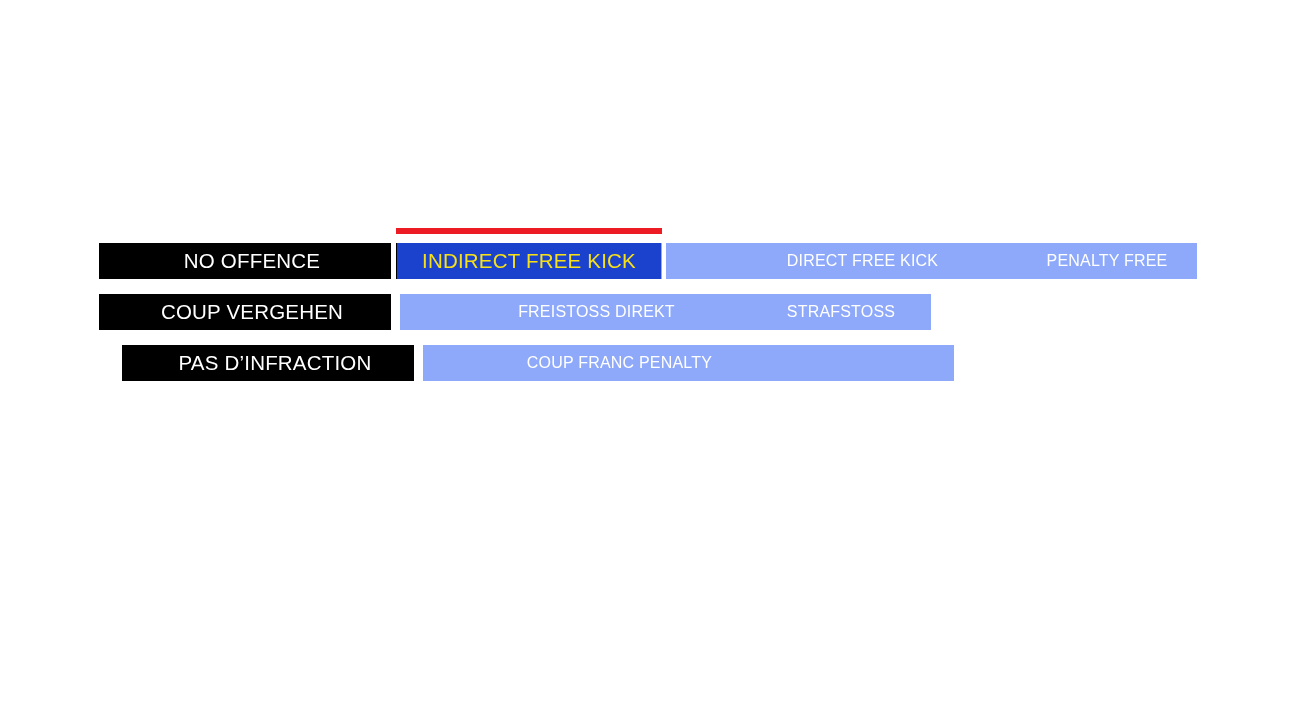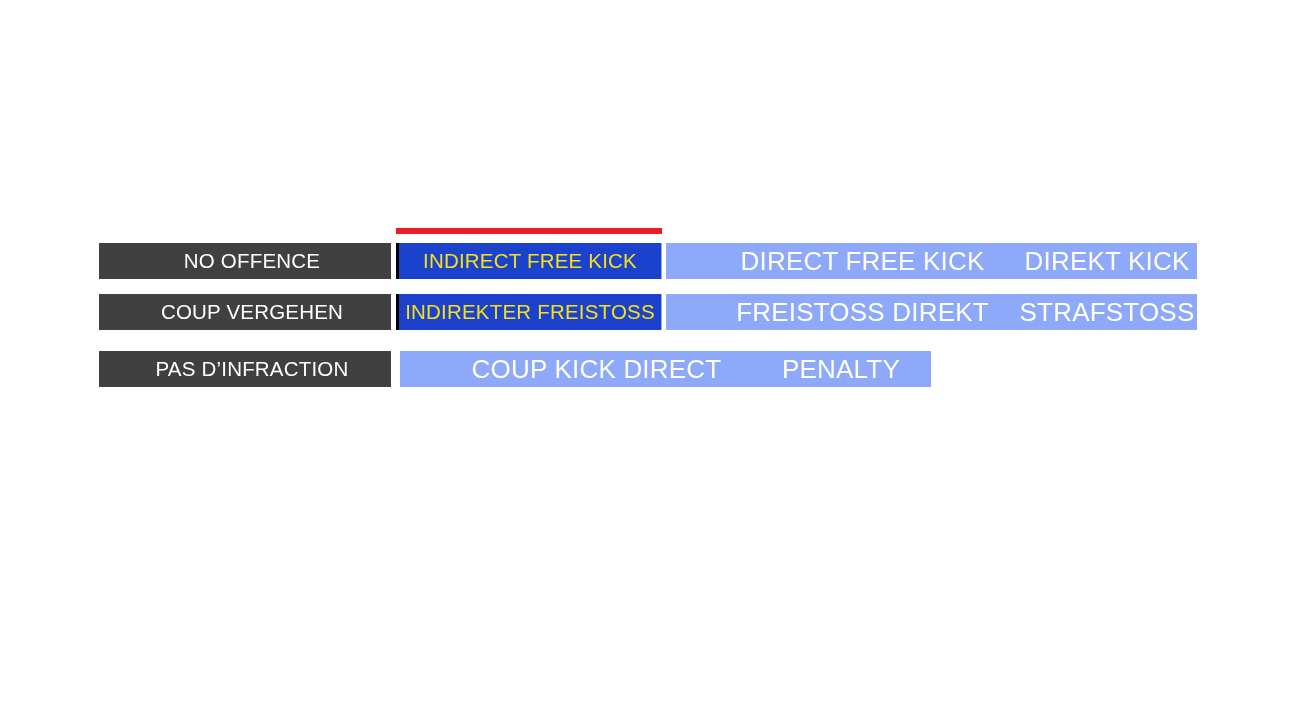--- a/index.html
+++ b/index.html
@@ -43,67 +43,67 @@
   .scale-row {
     position: absolute;
     left: 0;
     width: 1098px;
     height: 36px;
     display: flex;
     align-items: stretch;
   }
   .row-1 { top: 15px; }   
   .row-2 { top: 66px; }   
-  .row-3 { top: 123px; }  
+  .row-3 { top: 117px; margin-left: 23px; }  
 
   .cell {
     height: 36px;
     display: flex;
     align-items: center;
     justify-content: center;
     box-sizing: border-box;
     white-space: nowrap;
     letter-spacing: 0.2px;
   }
 
   
   .cell-none {
     width: 292px;           
-    background: #404040;
+    background: #000000;
     color: #FFFFFF;
     font-size: 20.5px;
     padding-left: 14px;
   }
 
   .gap-a {
     width: 5px;
     background: #FFFFFF;
   }
 
   
   .cell-highlight {
     width: 266px;           
     background: #1B42CC;
     color: #F7E018;
     font-size: 20.5px;
-    border-left: 3px solid #000000;
+    border-left: 1px solid #000000;
     border-right: 1px solid #8EA9FA;
   }
 
   .gap-b {
     width: 4px;
     background: #FFFFFF;
   }
 
   
   .cell-pair {
     width: 531px;           
     background: #8EA9FA;
     color: #FFFFFF;
-    font-size: 26px;
+    font-size: 16px;
     position: relative;
     justify-content: flex-start;
   }
   .sub {
     position: absolute;
     top: 0;
     height: 36px;
     display: flex;
     align-items: center;
     justify-content: center;
@@ -121,39 +121,37 @@
 
     <div class="marker-bar"></div>
 
     <div class="scale-row row-1">
       <div class="cell cell-none">NO OFFENCE</div>
       <div class="gap-a"></div>
       <div class="cell cell-highlight">INDIRECT FREE KICK</div>
       <div class="gap-b"></div>
       <div class="cell cell-pair">
         <span class="sub sub-direct">DIRECT FREE KICK</span>
-        <span class="sub sub-penalty">DIREKT KICK</span>
+        <span class="sub sub-penalty">PENALTY FREE</span>
       </div>
     </div>
 
     <div class="scale-row row-2">
       <div class="cell cell-none">COUP VERGEHEN</div>
       <div class="gap-a"></div>
-      <div class="cell cell-highlight">INDIREKTER FREISTOSS</div>
       <div class="gap-b"></div>
       <div class="cell cell-pair">
         <span class="sub sub-direct">FREISTOSS DIREKT</span>
         <span class="sub sub-penalty">STRAFSTOSS</span>
       </div>
     </div>
 
     <div class="scale-row row-3">
       <div class="cell cell-none">PAS D’INFRACTION</div>
       <div class="gap-a"></div>
       <div class="gap-b"></div>
       <div class="cell cell-pair">
-        <span class="sub sub-direct">COUP KICK DIRECT</span>
-        <span class="sub sub-penalty">PENALTY</span>
+        <span class="sub sub-direct">COUP FRANC PENALTY</span>
       </div>
     </div>
 
   </div>
 </div>
 
 </body></html>

